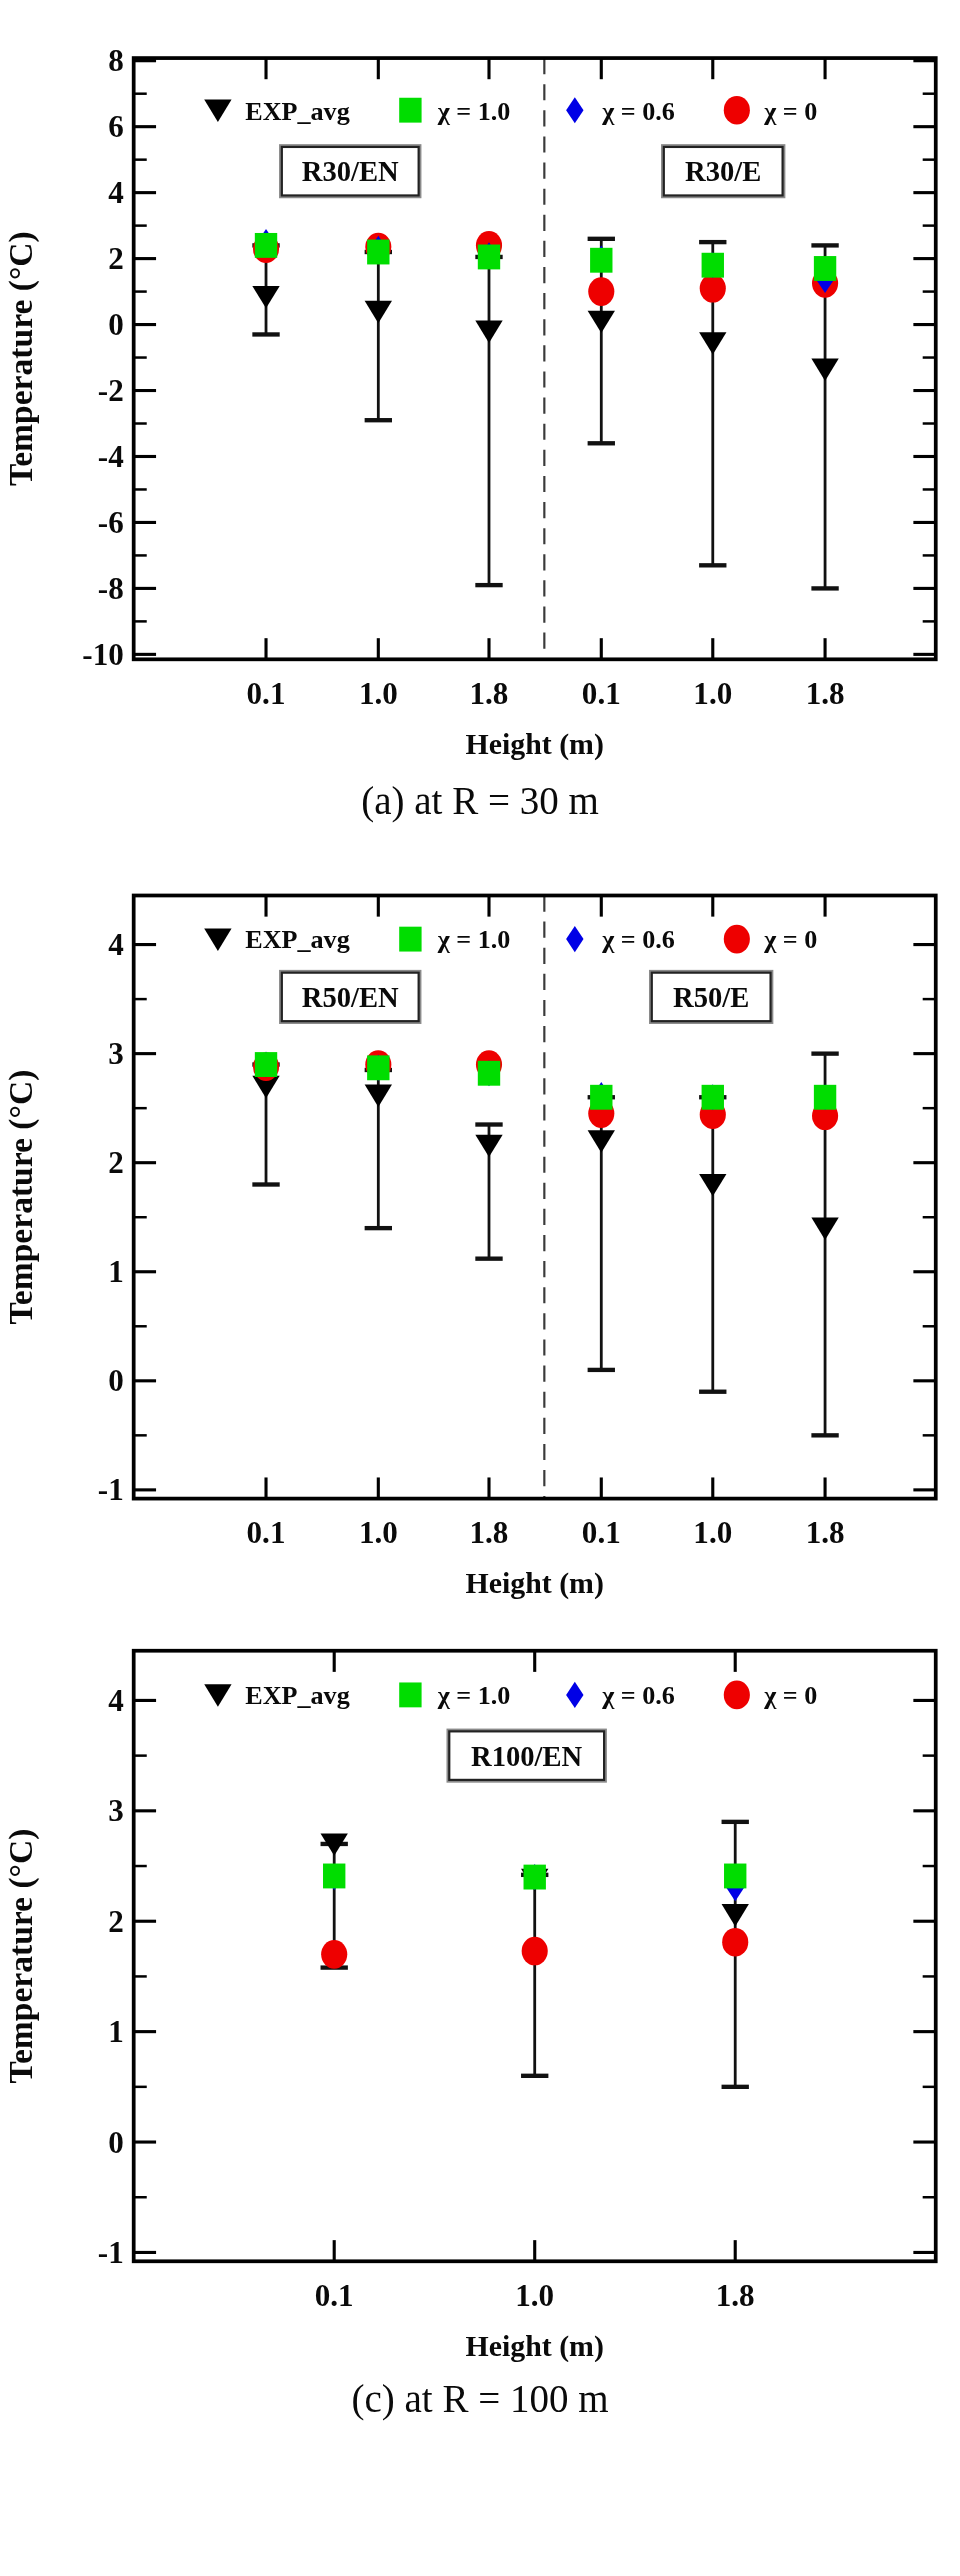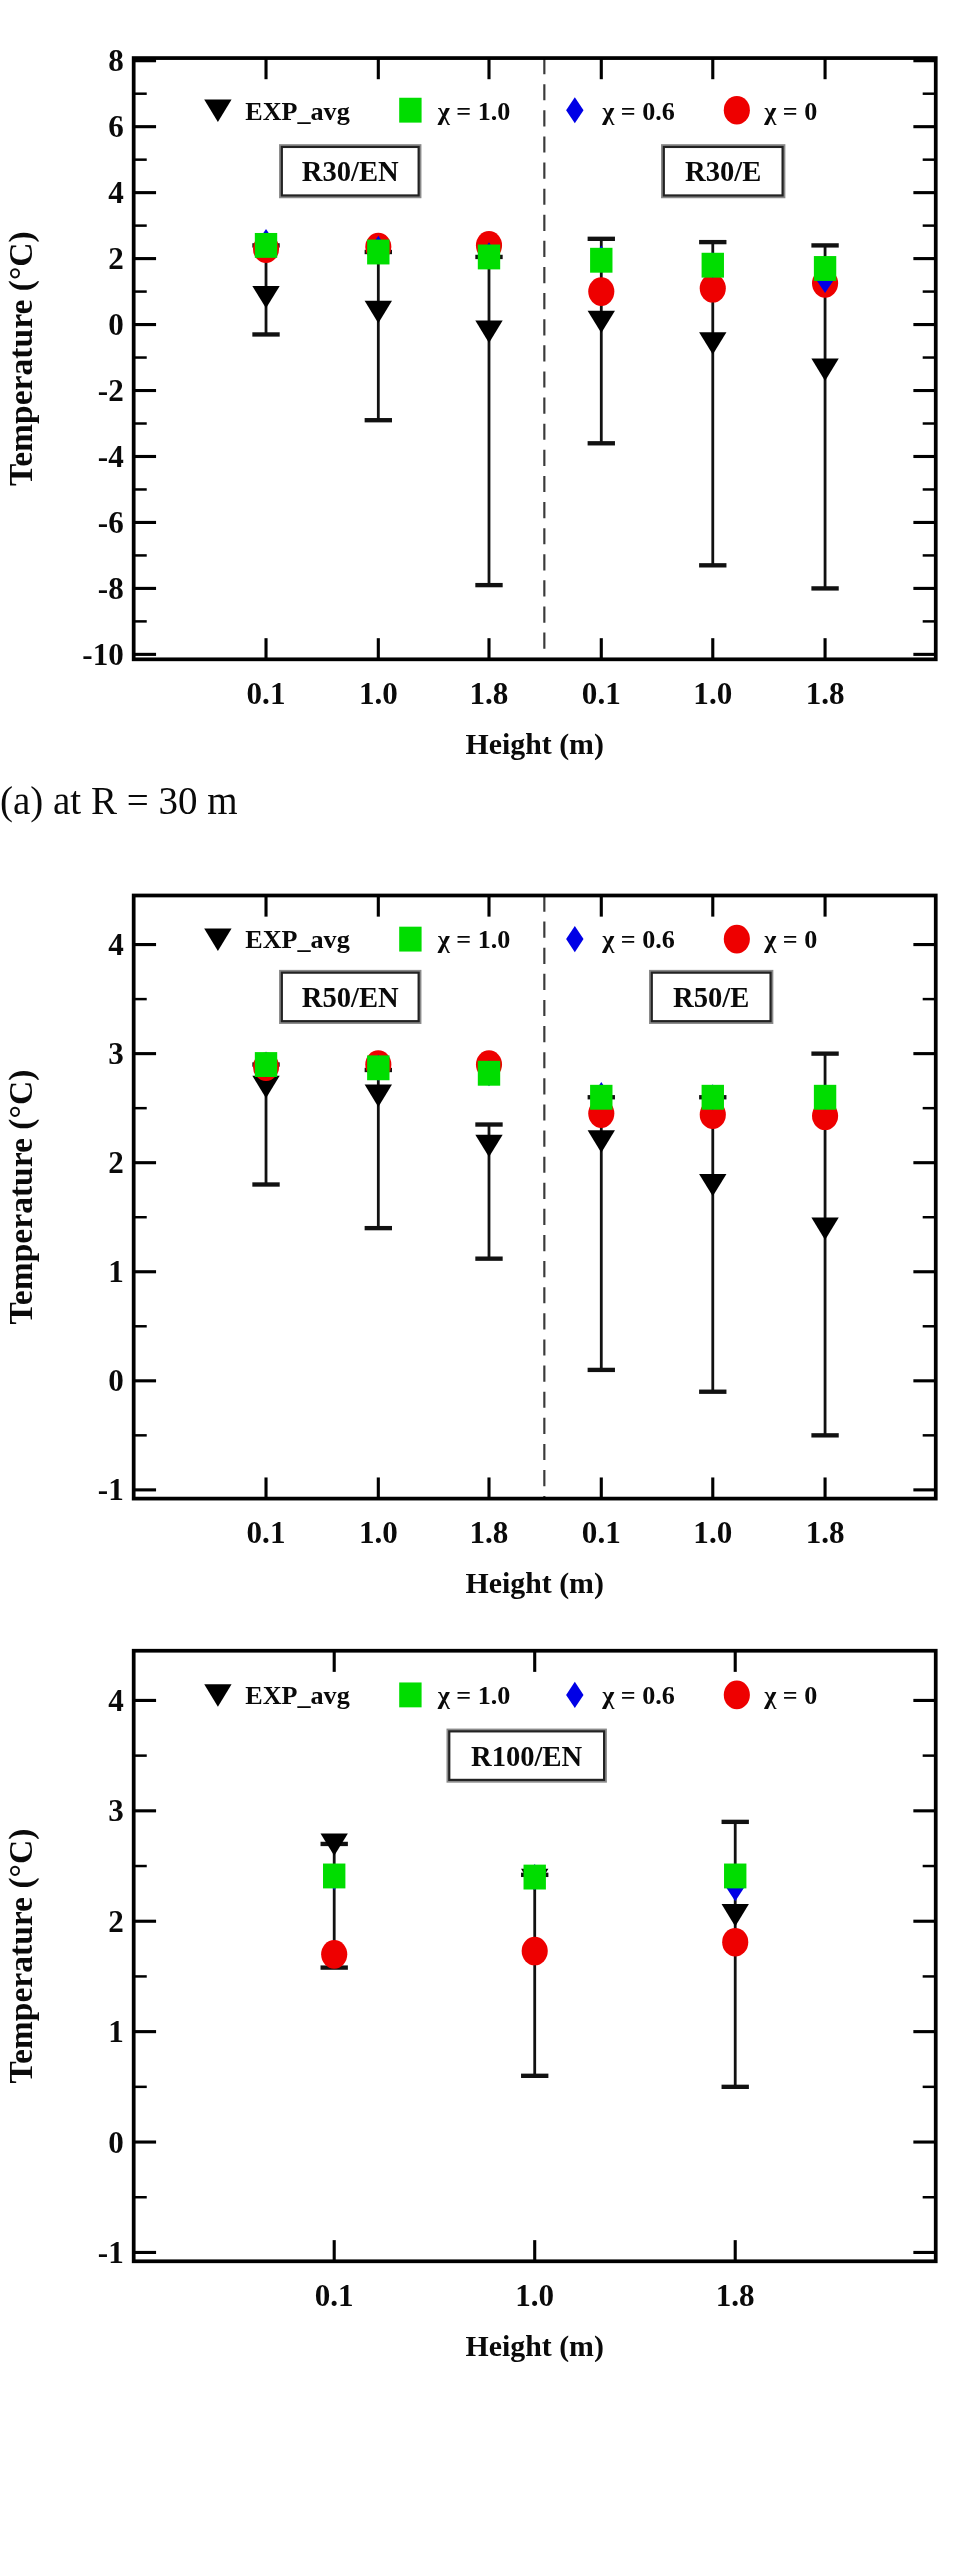--- a/index.html
+++ b/index.html
@@ -1,21 +1,21 @@
 <!DOCTYPE html>
 <html style="font-size:10px"><head>
 <meta charset="utf-8">
 <style>
   html,body{margin:0;padding:0;background:#ffffff;}
   body{width:960px;font-family:"Liberation Serif","DejaVu Serif",serif;color:#000;}
   .figure{width:960px;padding-top:5px;}
   .chart-wrap{width:960px;line-height:0;}
   .chart-wrap svg{display:block;}
   .caption{font-family:"Liberation Serif","DejaVu Serif",serif;font-size:39px;line-height:1.1;
-           color:#0a0a0a;padding:16px 0 36px 0;}
+           text-align:center;color:#0a0a0a;padding:16px 0 36px 0;}
   .caption-last{padding-bottom:45px;}
 </style>
 </head>
 <body>
 
 <main class="figure">
 
   <section>
     <div class="chart-wrap" id="chart-a">
         <svg viewBox="0 0 1544 1220" width="960" height="759" xmlns="http://www.w3.org/2000/svg">
@@ -369,16 +369,17 @@
             <line x1="1160.5" y1="781.4285714285714" x2="1204.5" y2="781.4285714285714" stroke="#111" stroke-width="7"></line>
             <line x1="1160.5" y1="355.2441229656421" x2="1204.5" y2="355.2441229656421" stroke="#111" stroke-width="7"></line>
             <path d="M 1160.5 487.4086799276673 L 1204.5 487.4086799276673 L 1182.5 523.4086799276673 Z" fill="#000000"></path>
             <ellipse cx="1182.5" cy="548.8028933092224" rx="21" ry="23" fill="#ee0000"></ellipse>
             <path d="M 1182.5 440.79023508137436 L 1196.5 461.79023508137436 L 1182.5 482.79023508137436 L 1168.5 461.79023508137436 Z" fill="#0000e6"></path>
             <rect x="1164.5" y="422.25678119349004" width="36" height="40" fill="#00dd00"></rect>
           </g>
           <rect x="215" y="80" width="1290" height="982" fill="none" stroke="#000" stroke-width="6"></rect>
         </svg>
       </div>
+    <div class="caption caption-last">(c) at R = 100 m</div>
   </section>
 
 </main>
 
 
 </body></html>

